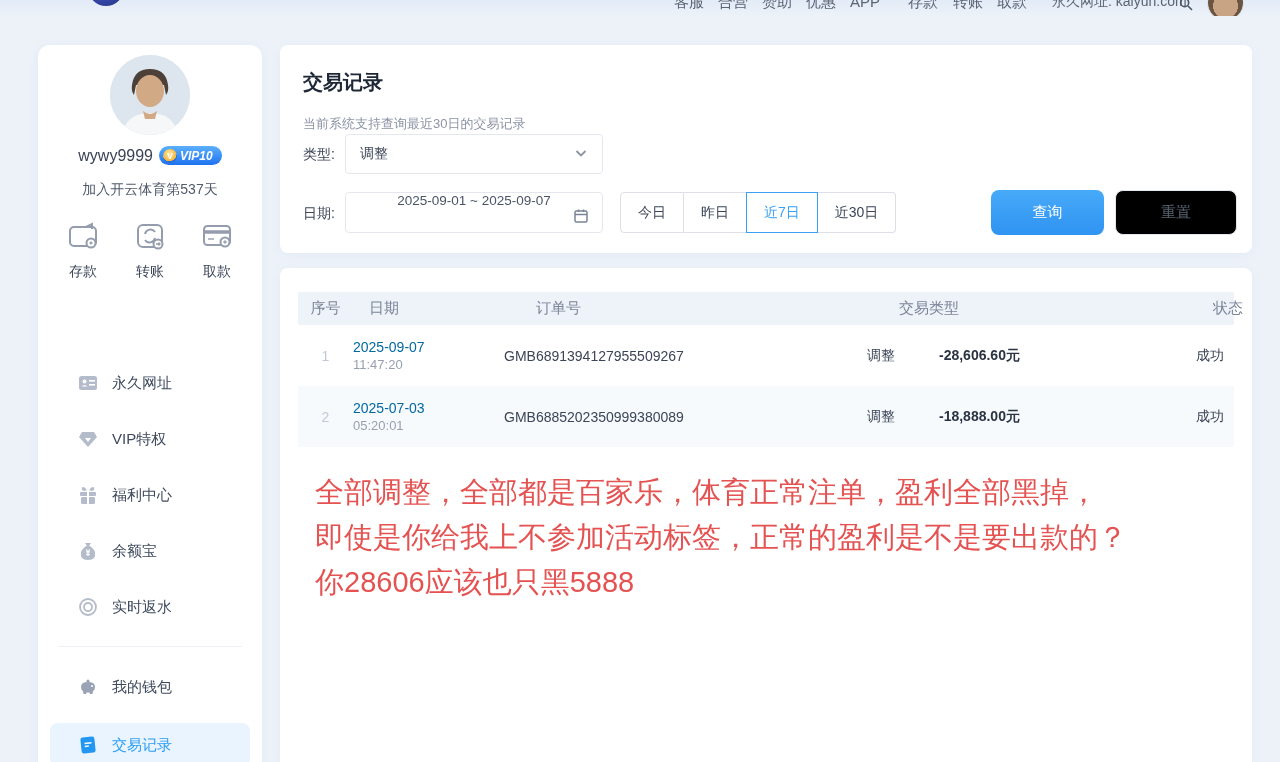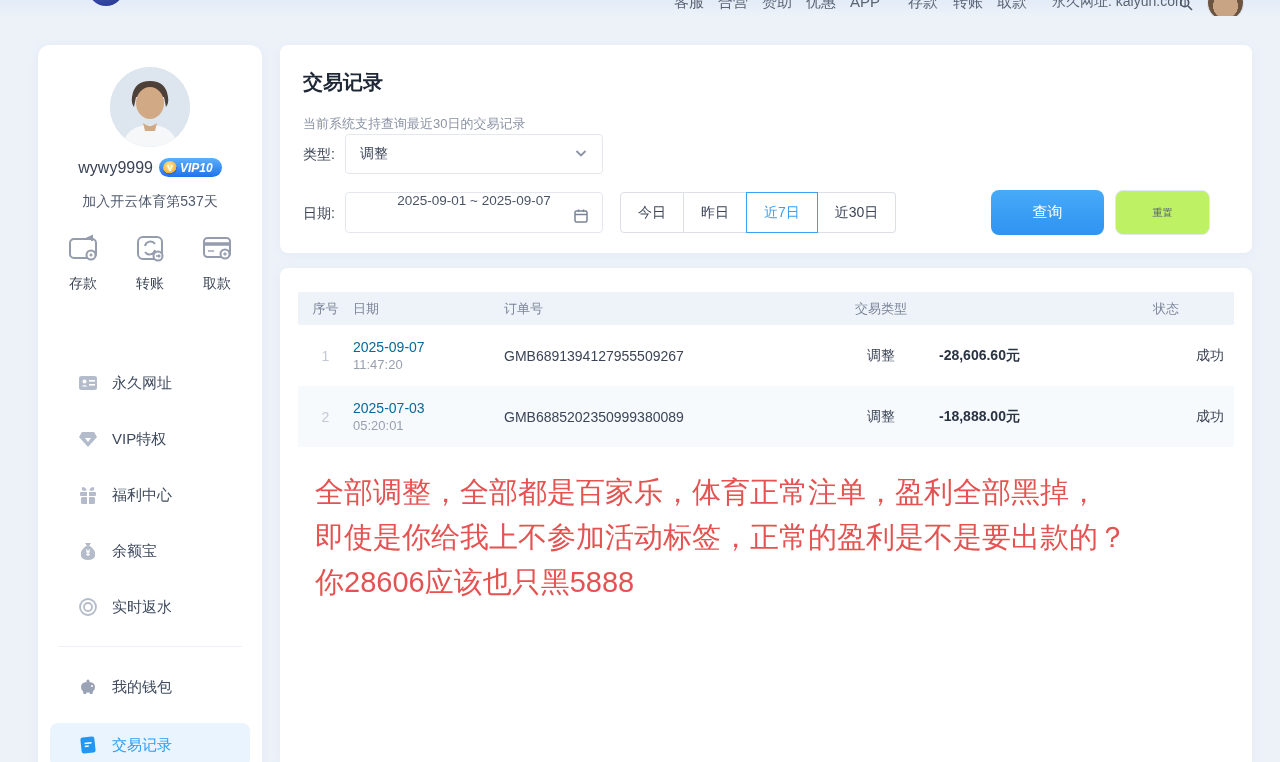--- a/index.html
+++ b/index.html
@@ -18,21 +18,21 @@
   .logo-part { position:absolute; left:88px; top:-30px; width:90px; height:38px; }
   .logo-part .ball { position:absolute; left:0; top:0; width:36px; height:36px; border-radius:50%;
                      background:radial-gradient(circle at 40% 35%, #4b63d8, #22307f); }
   .topbar-search { position:absolute; left:1178px; top:-4px; width:16px; height:16px; cursor:pointer; }
   .topbar-avatar { position:absolute; left:1207px; top:-16px; width:37px; height:37px; border-radius:50%;
                    background:radial-gradient(circle at 50% 60%, #c8a384 0 45%, #6b5440 46% 70%, #8da3bd 71%);
                    border:1px solid #d7e0ec; cursor:pointer; }
   
   .sidebar { position:absolute; left:38px; top:45px; width:224px; height:740px;
              background:#fff; border-radius:12px; box-shadow:0 2px 10px rgba(140,160,190,.10); }
-  .profile { text-align:center; padding-top:22px; }
+  .profile { text-align:center; padding-top:10px; }
   .profile-avatar { width:80px; height:80px; border-radius:50%; margin:0 auto; overflow:hidden;
                     background:#dfe7ee; display:block; }
   .name-row { margin-top:11px; display:flex; align-items:center; justify-content:center; gap:6px; }
   .username { font-size:16px; color:#3a4356; }
   .vip-badge { display:inline-flex; align-items:center; gap:3px; height:19px; padding:0 9px 0 4px;
                border-radius:10px; background:linear-gradient(180deg,#5bb0fc,#1f72ee);
                color:#fff; font-size:12px; font-weight:bold; font-style:italic; }
   .vip-gem { width:14px; height:14px; border-radius:50%; background:radial-gradient(circle at 45% 35%,#ffe9a8,#f2b53c 60%,#2c6fd8 62%);
              display:inline-flex; align-items:center; justify-content:center; color:#fff; font-size:9px; font-style:normal; }
   .joined { margin-top:16px; font-size:14px; color:#515b6d;text-align:center; }
@@ -66,28 +66,28 @@
   .quick-dates { position:absolute; left:340px; top:147px; display:flex; }
   .qd-btn { height:41px; padding:0 17px; border:1px solid #dcdfe6; border-left-width:0; background:#fff;
             font-size:14px; color:#3c4557; display:flex; align-items:center; cursor:pointer;
             font-family:inherit; }
   .qd-btn:first-child { border-left-width:1px; border-radius:4px 0 0 4px; }
   .qd-btn:last-child { border-radius:0 4px 4px 0; }
   .qd-btn.active { color:#3aa0f3; border:1px solid #3aa0f3; margin-left:-1px; position:relative; z-index:1; }
   .btn-query { position:absolute; left:711px; top:145px; width:113px; height:45px; border:0; border-radius:8px;
                background:linear-gradient(180deg,#47aaf8,#2f93f2); color:#fff; font-size:15px; cursor:pointer;
                font-family:inherit; }
-  .btn-reset { position:absolute; left:835px; top:145px; width:95px; height:45px; border:1px solid #e3e7ee;
-               border-radius:8px; background:#bef264; color:#59636f; font-size:10px; cursor:pointer;
+  .btn-reset { position:absolute; left:835px; top:145px; width:122px; height:45px; border:1px solid #e3e7ee;
+               border-radius:8px; background:#000000; color:#59636f; font-size:15px; cursor:pointer;
                font-family:inherit; }
   .card-table { position:absolute; left:280px; top:268px; width:972px; height:494px;
                 background:#fff; border-radius:8px 8px 0 0; box-shadow:0 2px 10px rgba(140,160,190,.08); }
   .tbl { position:absolute; left:18px; top:24px; width:936px; }
   .tbl-row { display:grid; grid-template-columns:55px 151px 319px 116px 250px 1fr; align-items:center; }
-  .tbl-head { height:33px; background:#eef2f9; border-radius:2px; font-size:13px; color:#7c8598; }
+  .tbl-head { height:33px; background:#eef2f9; border-radius:2px; font-size:15px; color:#7c8598;gap:16px; }
   .tbl-data { height:61px; font-size:14px; }
   .tbl-data.striped { background:#f7fafd; }
   .cell-idx { text-align:center; color:#c2c9d6; }
   .tbl-head .cell-idx { color:#7c8598; }
   .cell-type { text-align:center; }
   .cell-status { text-align:right; padding-right:10px; }
   .cell-date .d { color:#0369a1; }
   .cell-date .t { color:#98a0b0; font-size:13px; margin-top:2px; }
   .cell-amount { font-weight:bold; color:#2a3342; }
   .annotation { position:absolute; left:315px; top:470px; font-size:29px; line-height:45px; color:#e45352; }

